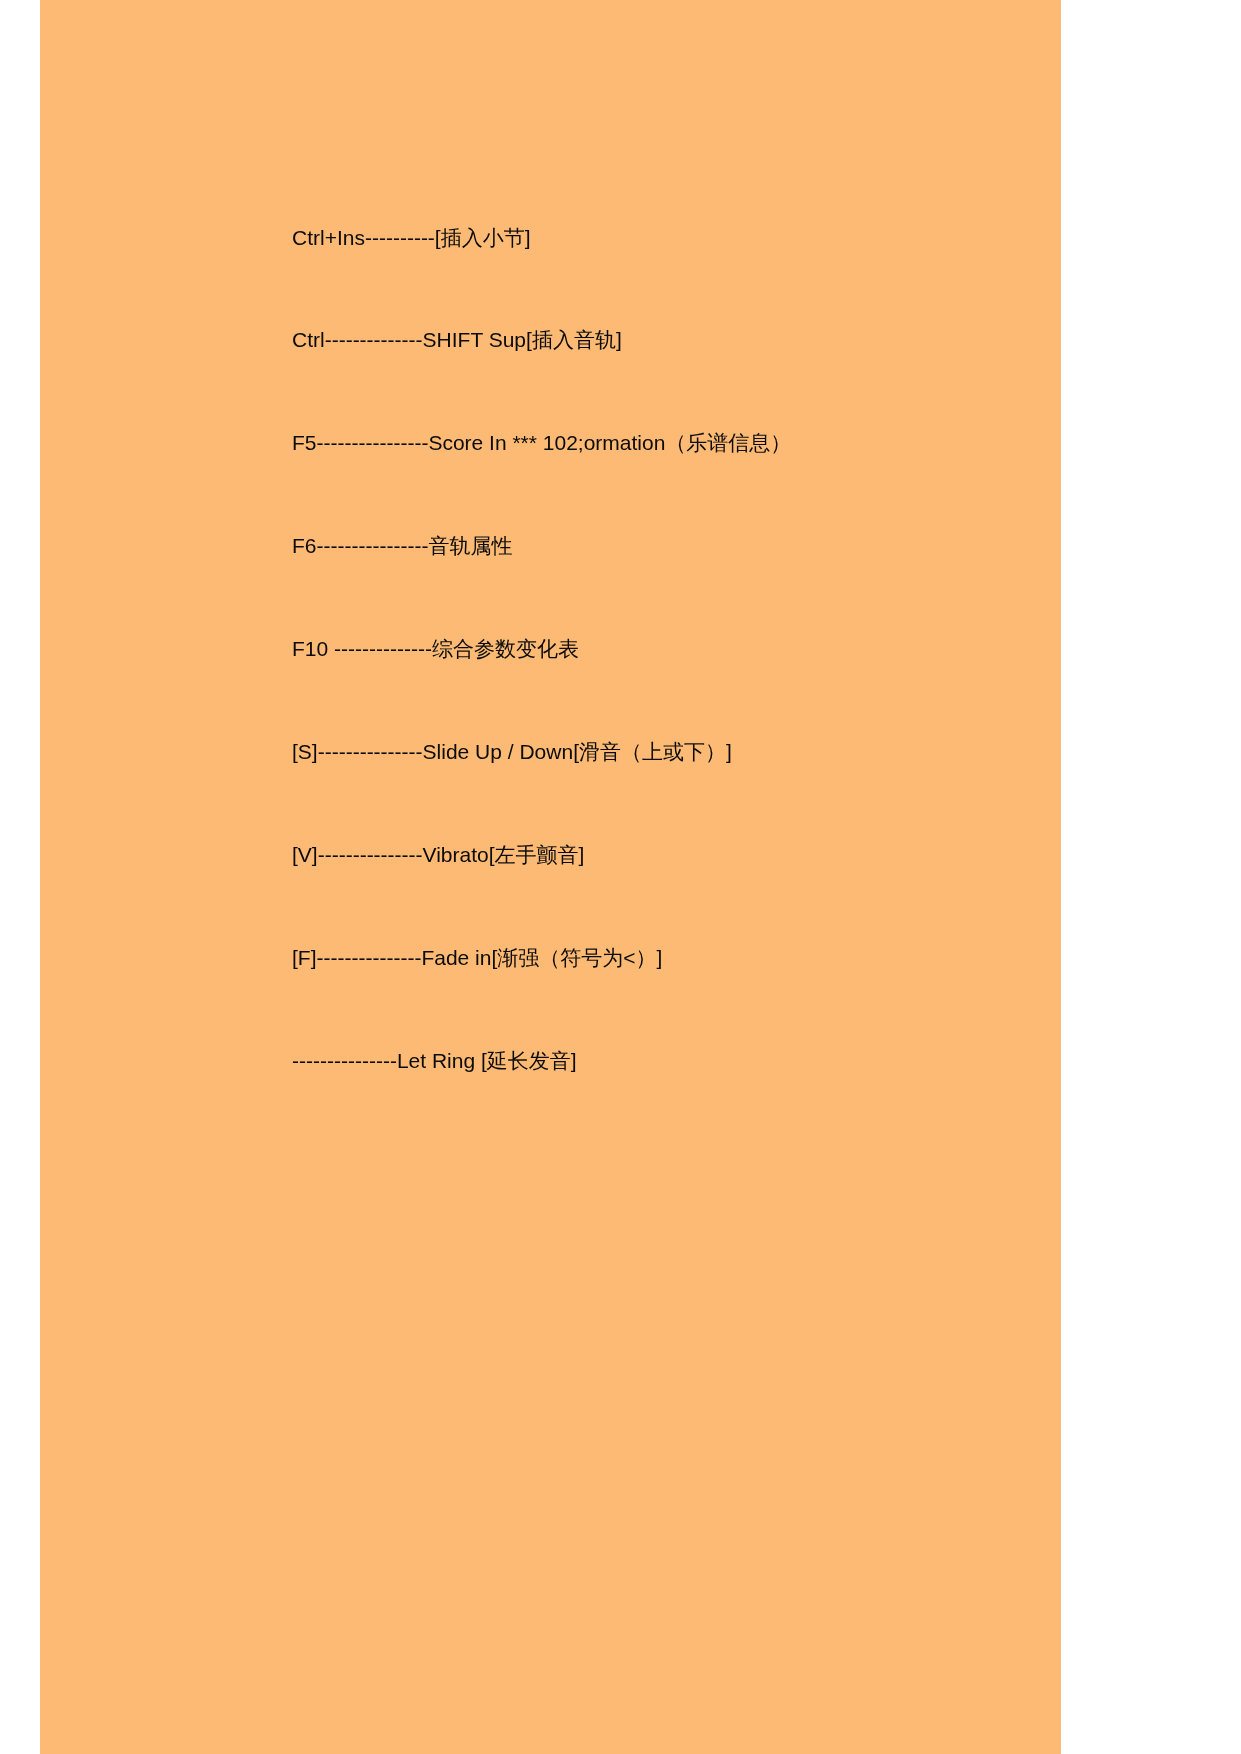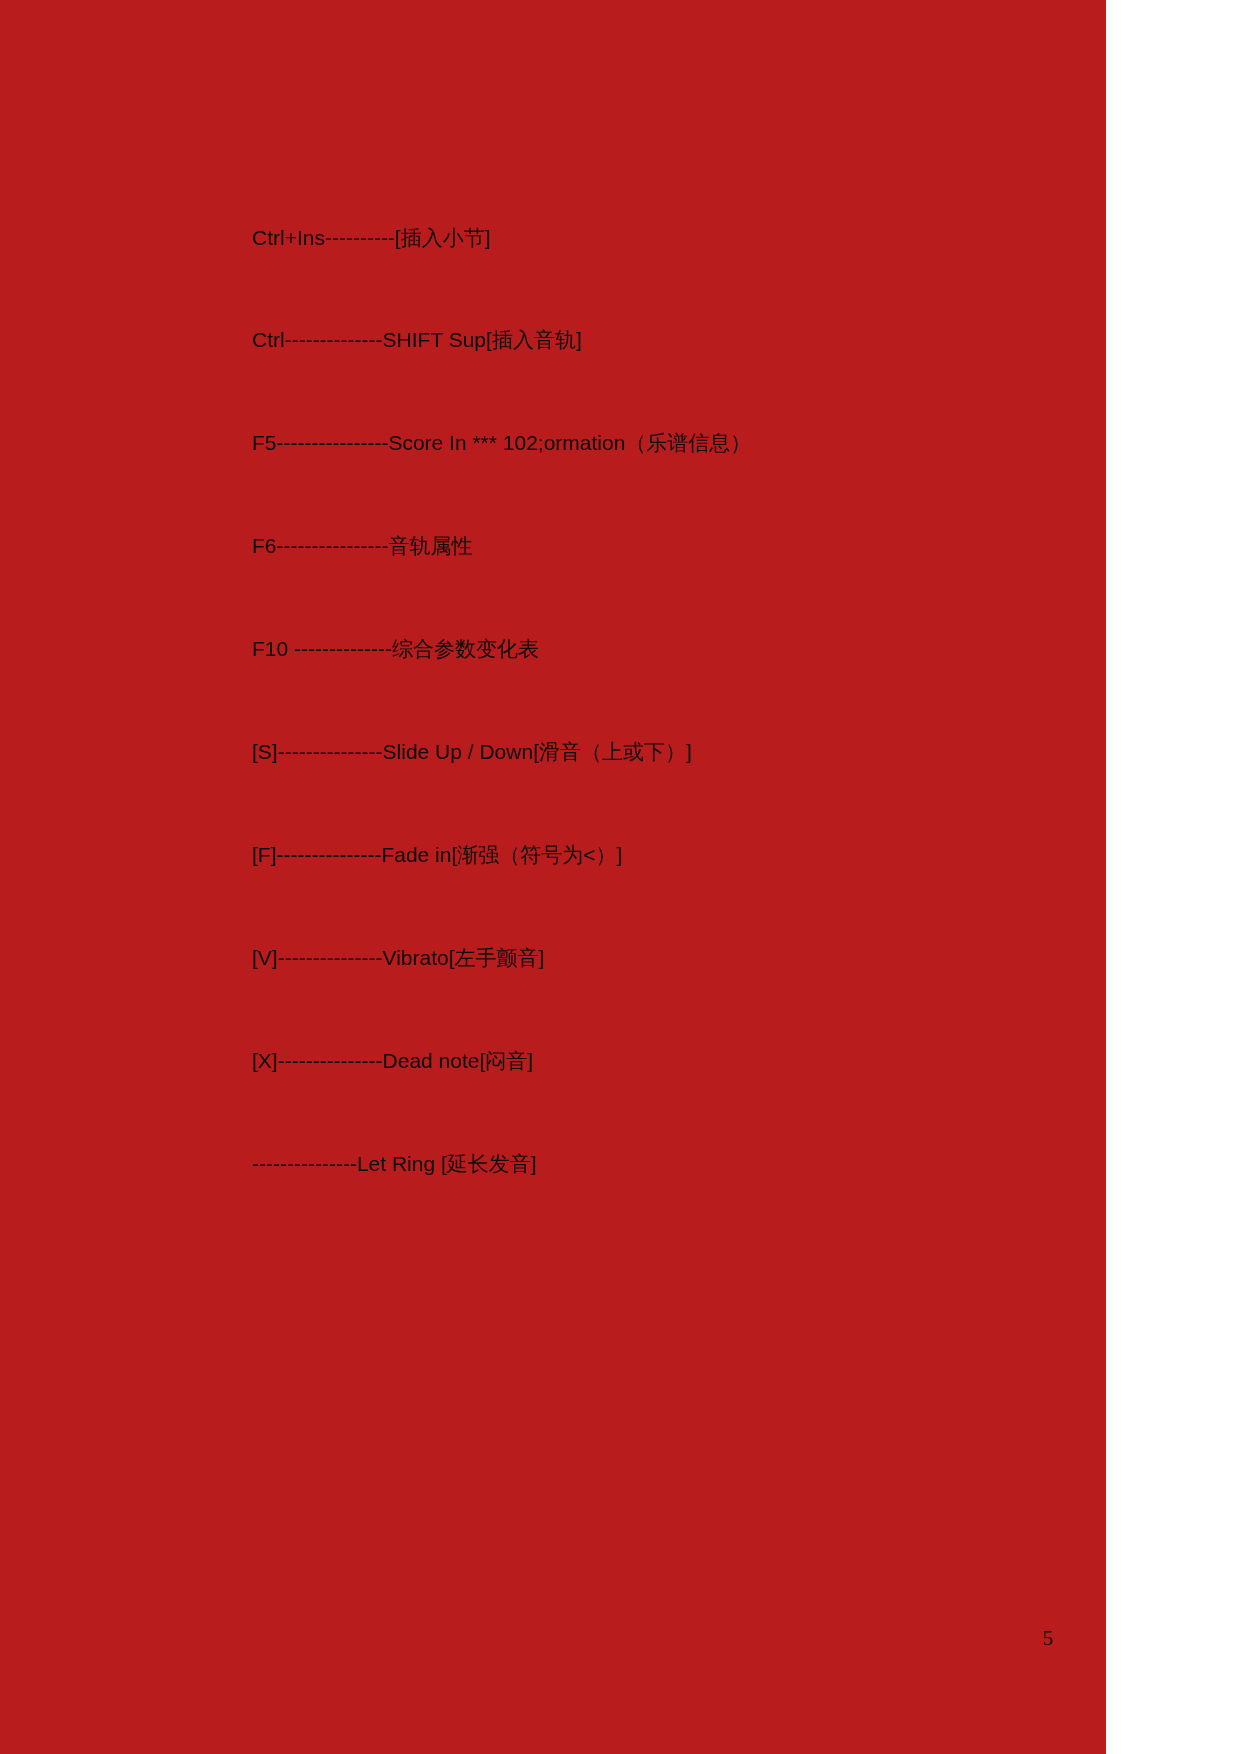--- a/index.html
+++ b/index.html
@@ -2,25 +2,26 @@
 <html><head>
 <meta charset="utf-8">
 <style>
   html, body {
     margin: 0;
     padding: 0;
     background: #ffffff;
   }
   .page {
     position: relative;
-    width: 1106px;
+    width: 1021px;
     height: 1754px;
-    background: #b91c1c;
+    background: #fdba74;
     overflow: hidden;
     font-family: "Liberation Sans", "DejaVu Sans", sans-serif;
+    margin-left: 40px;
   }
   .content {
     position: absolute;
     left: 252px;
     top: 152px;
     color: #0b0b0b;
     font-size: 21px;
     line-height: 34.3px;
     white-space: pre;
   }
@@ -43,23 +44,22 @@
 <body>
 
 <div class="page">
   <div class="content">
     <div class="line">Ctrl+Ins----------[插入小节]</div>
     <div class="line">Ctrl--------------SHIFT Sup[插入音轨]</div>
     <div class="line">F5----------------Score In *** 102;ormation（乐谱信息）</div>
     <div class="line">F6----------------音轨属性</div>
     <div class="line">F10 --------------综合参数变化表</div>
     <div class="line">[S]---------------Slide Up / Down[滑音（上或下）]</div>
+    <div class="line">[V]---------------Vibrato[左手颤音]</div>
     <div class="line">[F]---------------Fade in[渐强（符号为&lt;）]</div>
-    <div class="line">[V]---------------Vibrato[左手颤音]</div>
-    <div class="line">[X]---------------Dead note[闷音]</div>
     <div class="line">---------------Let Ring [延长发音]</div>
     
     
     
     
     
     
     
     
     

